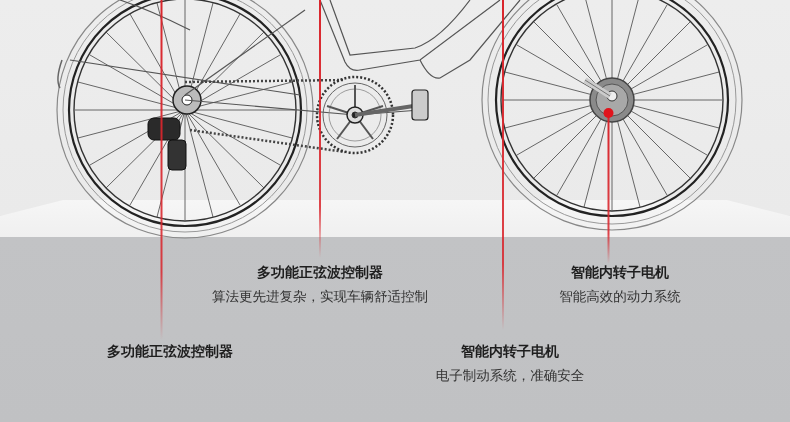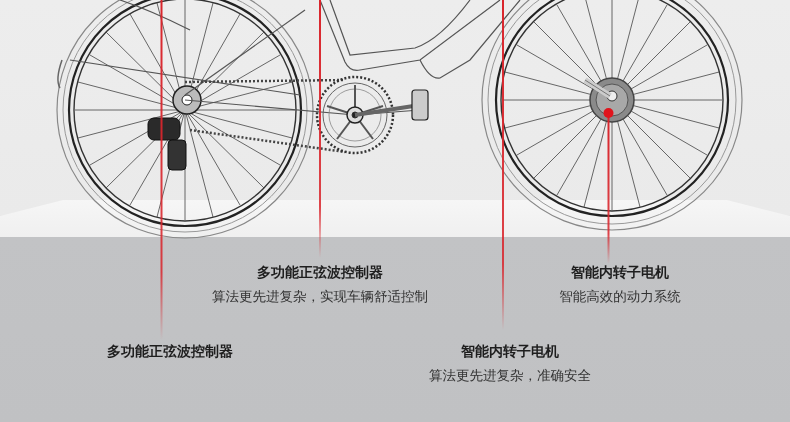--- a/index.html
+++ b/index.html
@@ -157,15 +157,15 @@
     <div class="title">智能内转子电机</div>
     <div class="desc">智能高效的动力系统</div>
   </div>
 
   <div class="feature" style="left:40px; top:342px; width:260px;">
     <div class="title">多功能正弦波控制器</div>
   </div>
 
   <div class="feature" style="left:410px; top:342px; width:200px;">
     <div class="title">智能内转子电机</div>
-    <div class="desc">算法更先进复杂，准确安全</div>
+    <div class="desc">电子制动系统，准确安全</div>
   </div>
 </div>
 
 </body></html>

